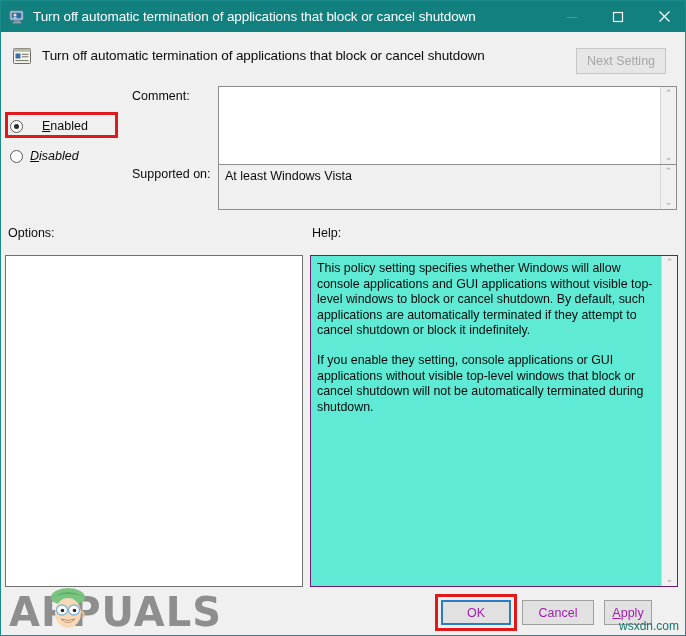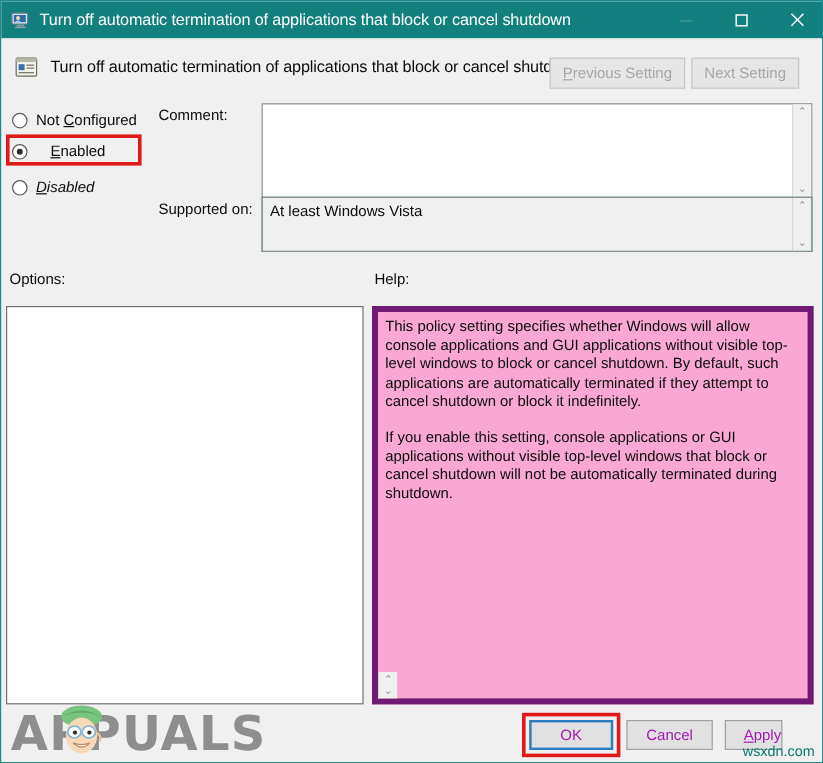--- a/index.html
+++ b/index.html
@@ -146,23 +146,22 @@
   #lbl-help { left: 311px; top: 225px; }
 
   #panel-options {
     position: absolute; left: 4px; top: 254px;
     width: 298px; height: 332px;
     background: #ffffff; border: 1px solid #707070;
   }
   #panel-help {
     position: absolute; left: 309px; top: 254px;
     width: 368px; height: 332px;
-    background: #f9a8d4; border: 5px solid #701a75;
+    background: #5eead4; border: 1px solid #701a75;
     display: flex;
-    flex-direction: column;
   }
   #help-text {
     flex: 1 1 auto;
     padding: 5px 7px 5px 6px;
     font-size: 12.4px; line-height: 15.6px;
     color: #0b0b0b;
     overflow: hidden;
   }
   #help-text p { margin: 0 0 14px 0; }
   #help-text p:last-child { margin-bottom: 0; }
@@ -175,21 +174,21 @@
     border: 1px solid #a0a0a0;
     font-size: 12.5px; color: #a21caf;
     display: flex; align-items: center; justify-content: center;
   }
   #btn-ok {
     left: 440px; top: 599px; width: 70px;
     background: #e1e1e1;
     border: 2px solid #2b7dc0;
   }
   #btn-cancel { left: 521px; top: 599px; width: 72px; }
-  #btn-apply  { left: 603px; top: 599px; width: 48px; justify-content: flex-end; }
+  #btn-apply  { left: 603px; top: 599px; width: 48px; }
   #hl-ok {
     position: absolute;
     left: 434px; top: 593px; width: 82px; height: 37px;
     border: 3px solid #e0191b;
     pointer-events: none;
   }
 
   
   #appuals {
     position: absolute; left: 8px; top: 586px;
@@ -251,31 +250,24 @@
         <rect x="1.5" y="2.5" width="17" height="3.2" fill="#b8b8a8"></rect>
         <rect x="3.5" y="7.5" width="5" height="5" fill="#3b6fa8"></rect>
         <rect x="10" y="7.8" width="6.5" height="1.1" fill="#7d7d6e"></rect>
         <rect x="10" y="10.2" width="6.5" height="1.1" fill="#7d7d6e"></rect>
         <rect x="3.5" y="14" width="13" height="1.1" fill="#7d7d6e"></rect>
       </svg>
     </div>
     <div id="policy-title">Turn off automatic termination of applications that block or cancel shutdown</div>
   </div>
 
-  <div class="navbtn" id="btn-prev">
-    <span><span class="mn">P</span><span>revious Setting</span></span>
-  </div>
   <div class="navbtn" id="btn-next">
     <span>Next Setting</span>
   </div>
 
-  <div class="radio-row" id="rr-notconf">
-    <span class="radio"></span>
-    <span class="radio-label">Not <span class="mn">C</span>onfigured</span>
-  </div>
   <div class="radio-row" id="rr-enabled">
     <span class="radio sel"></span>
     <span class="radio-label"><span class="mn">E</span>nabled</span>
   </div>
   <div class="radio-row" id="rr-disabled">
     <span class="radio"></span>
     <span class="radio-label"><span class="mn">D</span>isabled</span>
   </div>
   <div id="hl-enabled"></div>
 
@@ -300,21 +292,21 @@
   <div class="fieldlabel" id="lbl-options">Options:</div>
   <div class="fieldlabel" id="lbl-help">Help:</div>
 
   <div id="panel-options">
     <div></div>
   </div>
 
   <div id="panel-help">
     <div id="help-text">
       <p>This policy setting specifies whether Windows will allow console applications and GUI applications without visible top-level windows to block or cancel shutdown. By default, such applications are automatically terminated if they attempt to cancel shutdown or block it indefinitely.</p>
-      <p>If you enable this setting, console applications or GUI applications without visible top-level windows that block or cancel shutdown will not be automatically terminated during shutdown.</p>
+      <p>If you enable they setting, console applications or GUI applications without visible top-level windows that block or cancel shutdown will not be automatically terminated during shutdown.</p>
     </div>
     <div class="vscroll">
       <span class="arrow">⌃</span>
       <span class="arrow">⌄</span>
     </div>
   </div>
 
   <div class="btn" id="btn-ok">
     <span>OK</span>
   </div>

